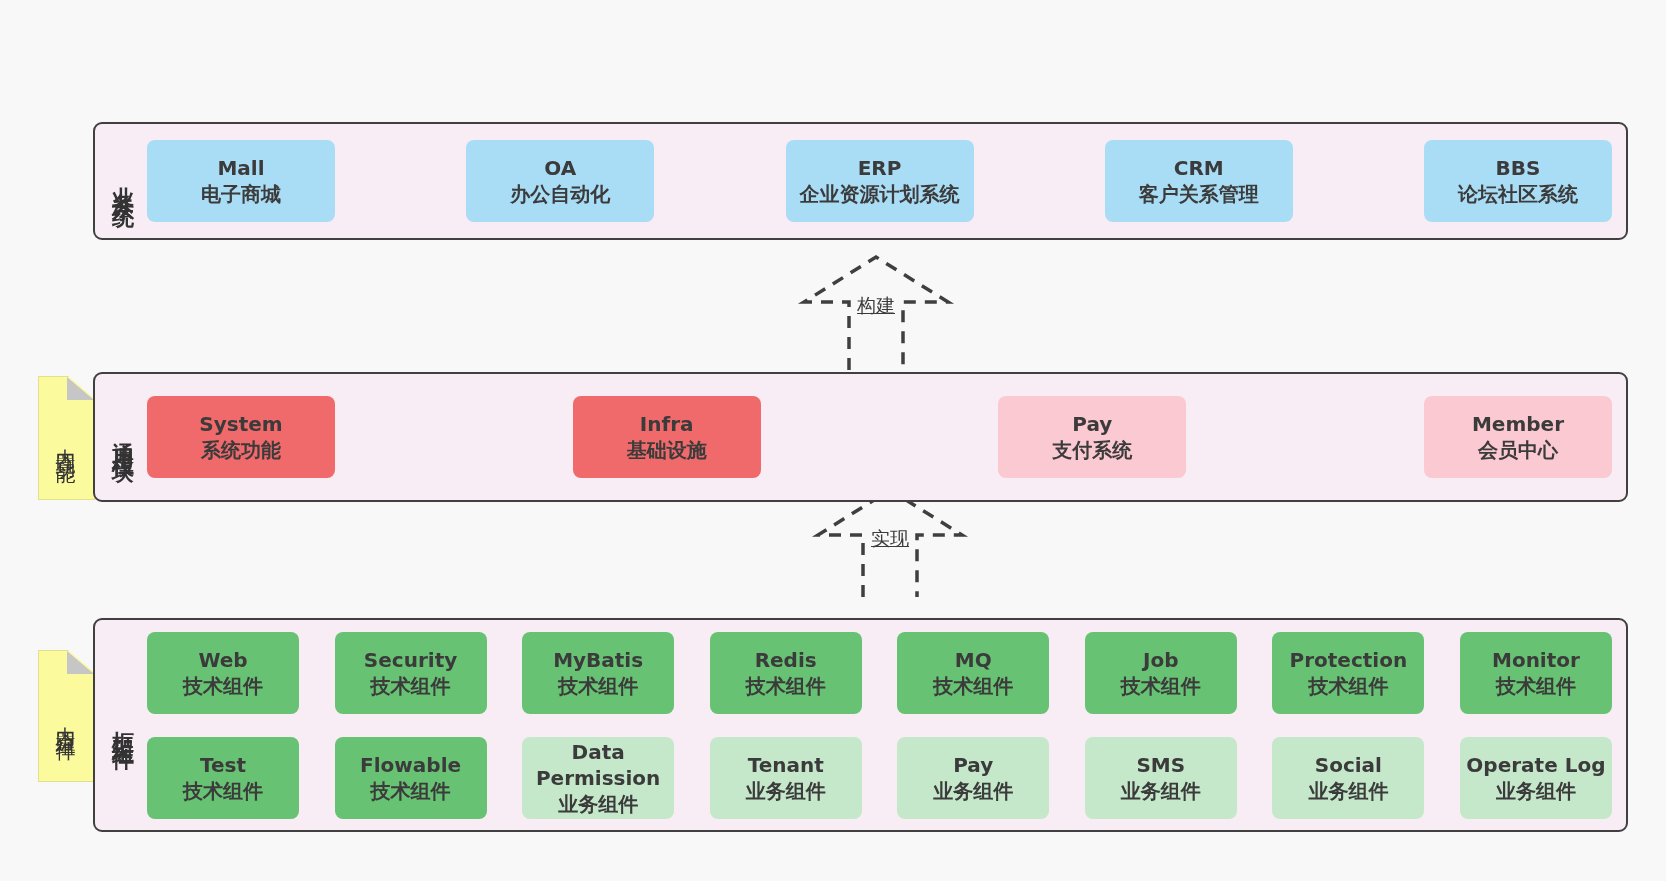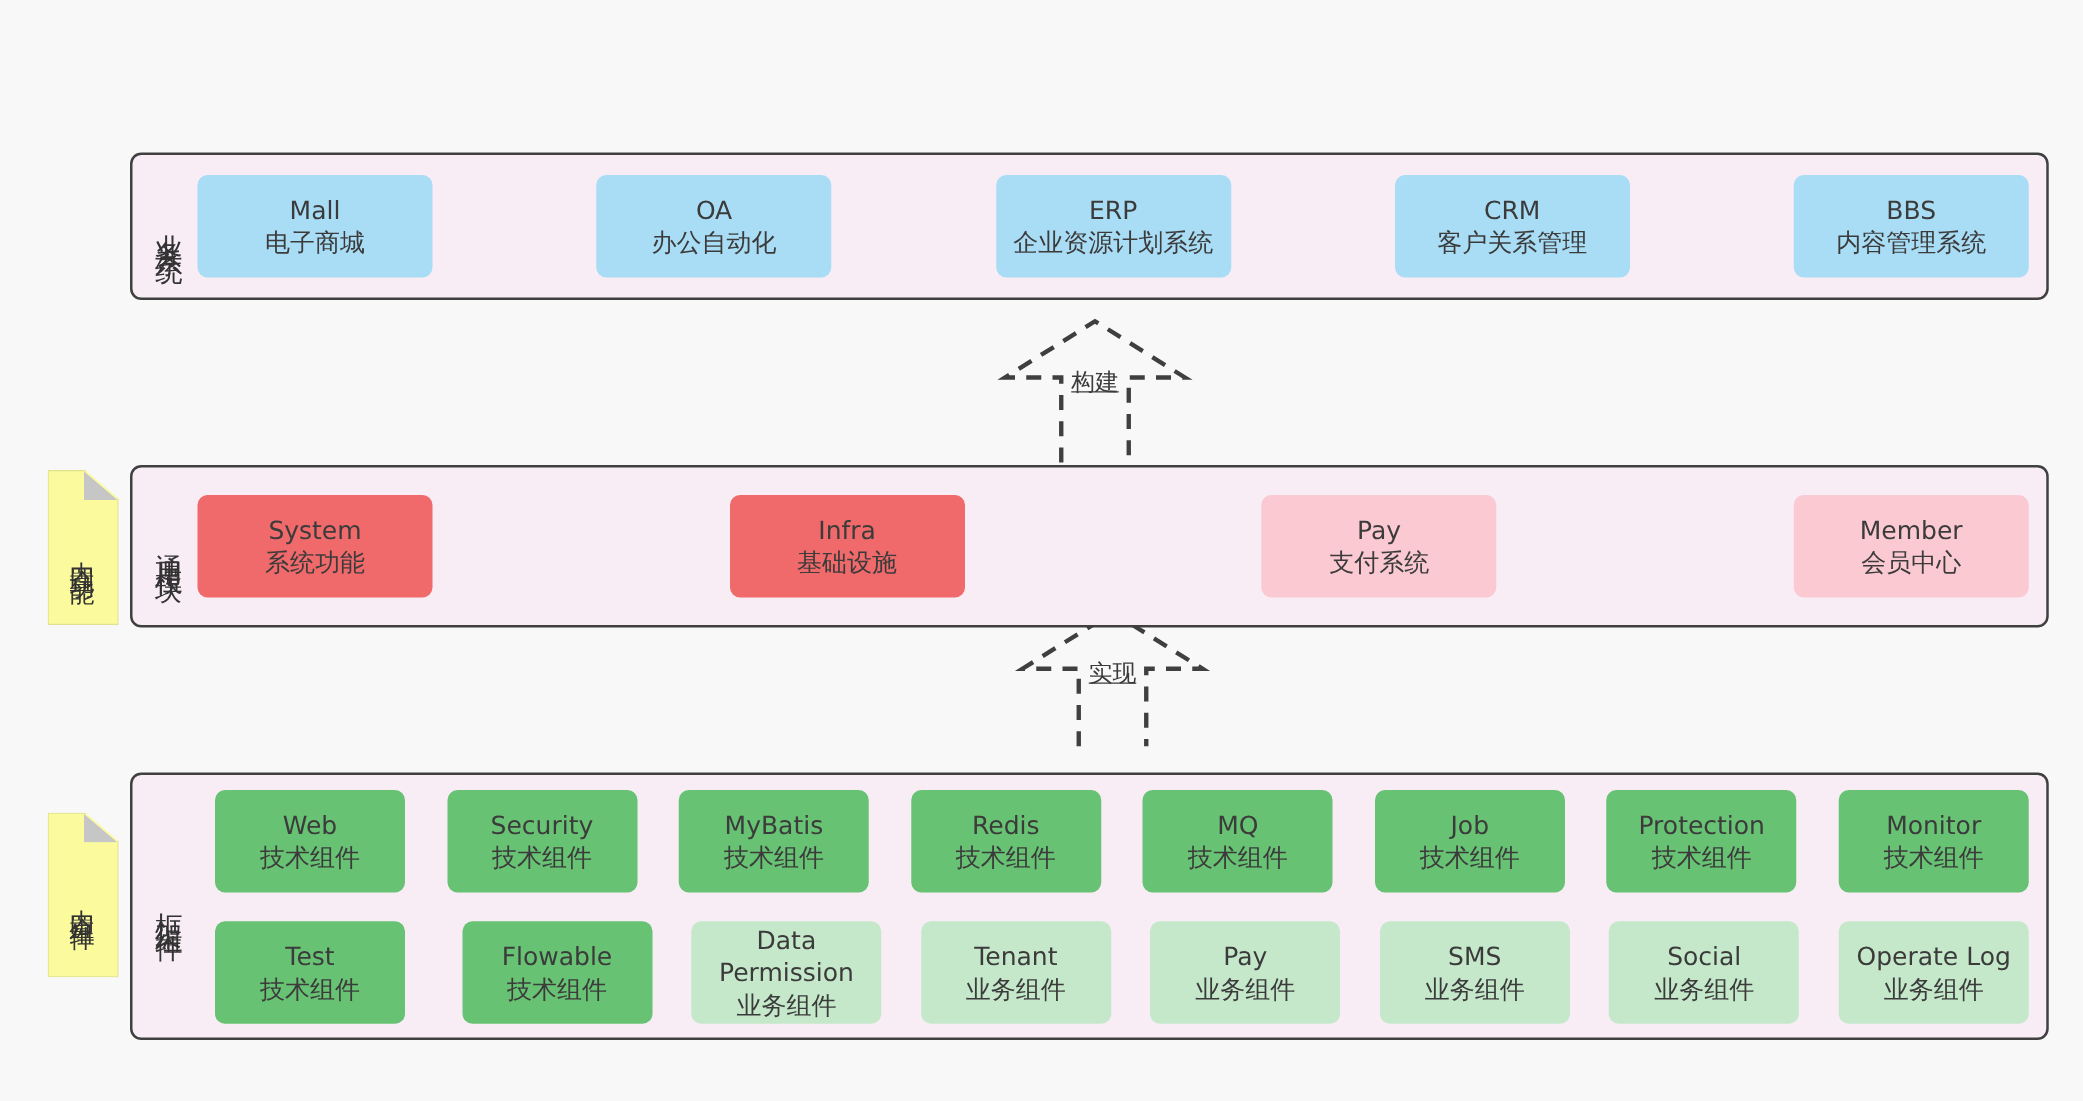--- a/index.html
+++ b/index.html
@@ -8,26 +8,27 @@
     background:#f8f8f8;
     font-family:"DejaVu Sans","Liberation Sans",sans-serif;
     color:#3b3b3b;
     overflow:hidden;
     position:relative;
   }
   .canvas{position:absolute;inset:0;}
 
   
   .container{
-    position:absolute;left:104px;width:1535px;
+    position:absolute;left:93px;width:1535px;
     background:#f8edf5;
     border:2px solid #404040;
     border-radius:9px;
     box-sizing:border-box;
     z-index:2;
+    font-weight:bold;
   }
   #layer-business{top:122px;height:118px;}
   #layer-modules{top:372px;height:130px;}
   #layer-components{top:618px;height:214px;}
 
   .layer-label{
     position:absolute;left:13px;top:50%;
     transform:translateY(-50%);
     writing-mode:vertical-rl;
     text-orientation:upright;
@@ -55,21 +56,21 @@
     line-height:26px;
     color:#3b3b3b;
     box-sizing:border-box;
     padding:2px 6px;
   }
   .box-wide{width:188px;}
   .box-narrow{width:152px;}
   .blue{background:#a9dcf5;}
   .red{background:#f0696b;text-align:right;}
   .pink{background:#fbc9d2;}
-  .green{background:#68c273;margin-left:14px;}
+  .green{background:#68c273;}
   .lightgreen{background:#c5e8ca;}
 
   
   .note{
     position:absolute;left:38px;width:57px;
     background:#fbfa9d;
     border:1px solid rgba(0,0,0,0.10);
     box-sizing:border-box;
     z-index:1;
     clip-path:polygon(0 0, calc(100% - 27px) 0, 100% 23px, 100% 100%, 0 100%);
@@ -160,21 +161,21 @@
           </div>
 
           <div class="box box-wide blue">
             <div>CRM</div>
             <div>客户关系管理</div>
           </div>
 
 
           <div class="box box-wide blue">
             <div>BBS</div>
-            <div>内容管理系统</div>
+            <div>论坛社区系统</div>
           </div>
         </div>
     </div>
   </section>
 
   <section class="container" id="layer-modules">
     <div class="layer-label">通用模块</div>
     <div class="boxes-area">
       <div class="box-row">
 

